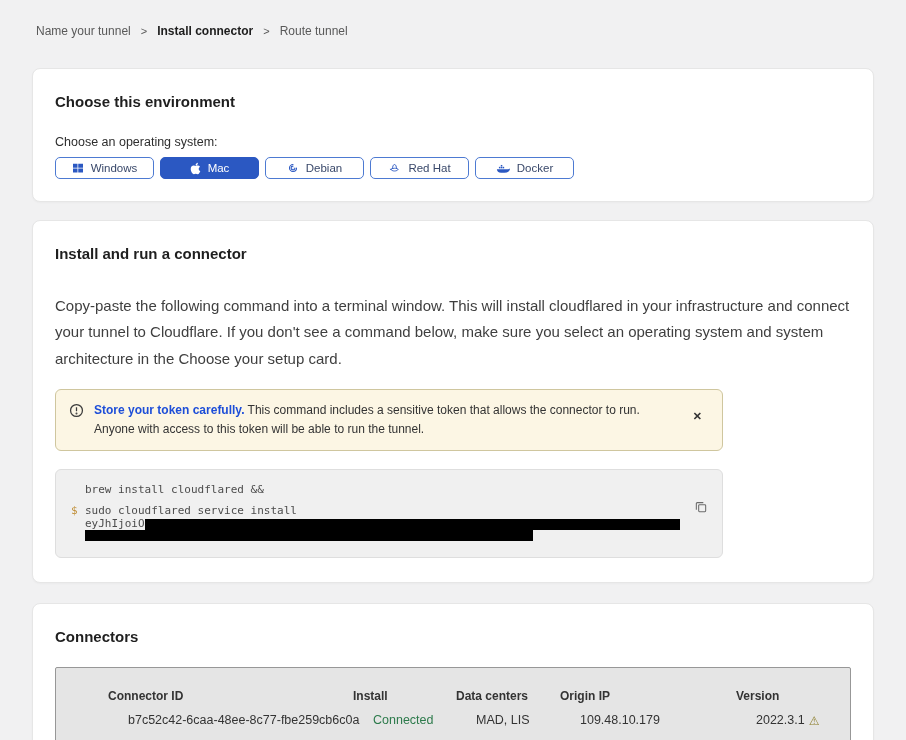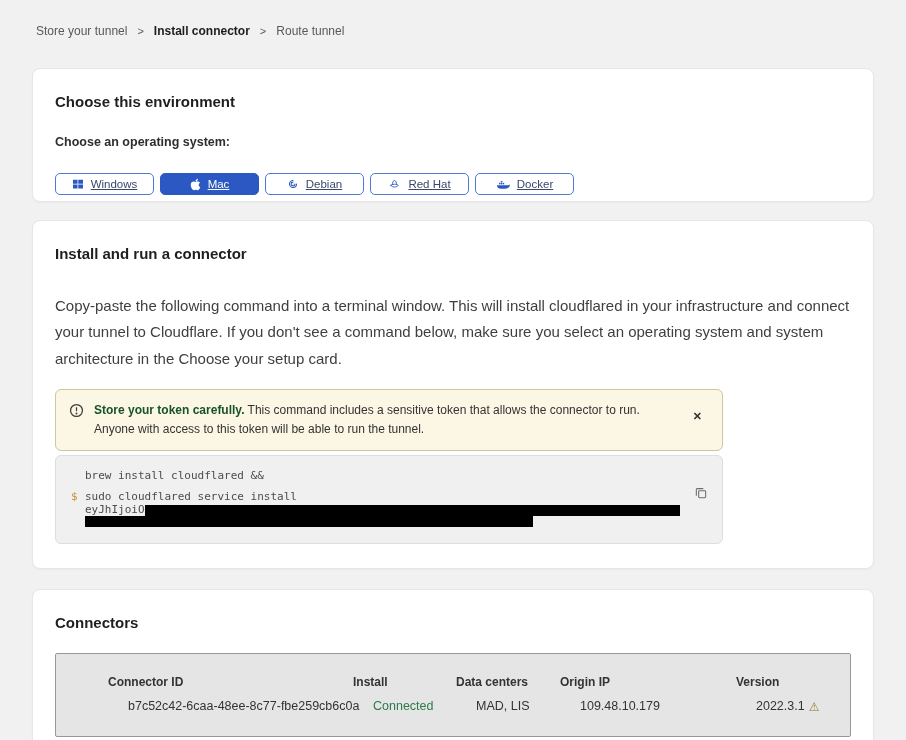--- a/index.html
+++ b/index.html
@@ -22,58 +22,57 @@
     border:1px solid #e6e6e6;
     border-radius:8px;
     box-shadow:0 1px 2px rgba(0,0,0,0.03);
     padding:24px 22px;
   }
   .card-title { font-size:15px; font-weight:bold; color:#1f1f1f; }
   #card-environment { margin-top:30px; height:134px; }
   #card-connector   { margin-top:18px; }
   #card-connectors  { margin-top:20px; }
   
-  .os-label { font-size:12.5px; color:#2e2e2e; margin:25px 0 24px 0;font-weight:bold; }
+  .os-label { font-size:12.5px; color:#2e2e2e; margin:25px 0 8px 0; }
   .os-row { display:flex; gap:6px; }
   .os-btn {
     width:99px; height:22px;
     display:flex; align-items:center; justify-content:center; gap:7px;
     background:#fff;
     border:1px solid #4d7ad2;
     border-radius:5px;
     color:#39486a;
     font-size:11.5px;
     font-family:"Liberation Sans", sans-serif;
     cursor:pointer;
-    text-decoration:underline;
   }
   .os-btn .os-icon { display:flex; align-items:center; color:#2b58c2; }
   .os-btn.selected { background:#2b58c2; border-color:#2b58c2; color:#fff; }
   .os-btn.selected .os-icon { color:#fff; }
   
   .desc { margin-top:31px; font-size:15px; line-height:1.75; color:#3f3f3f; max-width:796px; }
   .warn-banner {
     margin-top:17px;
     width:668px;
     background:#fcf6e4;
     border:1px solid #cfc69e;
     border-radius:6px;
     padding:11px 14px 11px 13px;
     display:flex; gap:10px; align-items:flex-start;
   }
   .warn-icon { color:#3a3a3a; flex:0 0 auto; margin-top:2px; }
   .warn-text { font-size:12px; line-height:1.6; color:#333; flex:1; }
-  .warn-text b { color:#14532d; }
+  .warn-text b { color:#1d4ed8; }
   .warn-close {
     background:none; border:none; cursor:pointer;
     font-size:11px; font-weight:bold; color:#333;
     padding:2px 4px; margin:8px 2px 0 6px; line-height:1;
   }
   .codeblock {
-    margin-top:4px;
+    margin-top:18px;
     width:668px;
     background:#f0f0f0;
     border:1px solid #dedede;
     border-radius:6px;
     padding:14px 14px 16px 15px;
     position:relative;
     font-family:"DejaVu Sans Mono", monospace;
     font-size:11px;
     color:#4c4c4c;
   }
@@ -98,21 +97,21 @@
   .t-head { font-size:12px; font-weight:bold; color:#333; margin-bottom:10px; }
   .t-vals { font-size:12.5px; color:#333;padding-left:20px; }
   .status-connected { color:#2c7a4b; }
   .version-cell { display:flex; align-items:flex-end; gap:4px; }
   .warn-tri { color:#8a7c28; font-size:12px; line-height:1; }
 </style>
 </head>
 <body>
 
 <nav class="breadcrumb">
-  <span class="crumb">Store your tunnel</span>
+  <span class="crumb">Name your tunnel</span>
   <span class="sep">&gt;</span>
   <span class="crumb active">Install connector</span>
   <span class="sep">&gt;</span>
   <span class="crumb">Route tunnel</span>
 </nav>
 
 <div class="main">
 
   <section class="card" id="card-environment">
     <h2 class="card-title">Choose this environment</h2>

